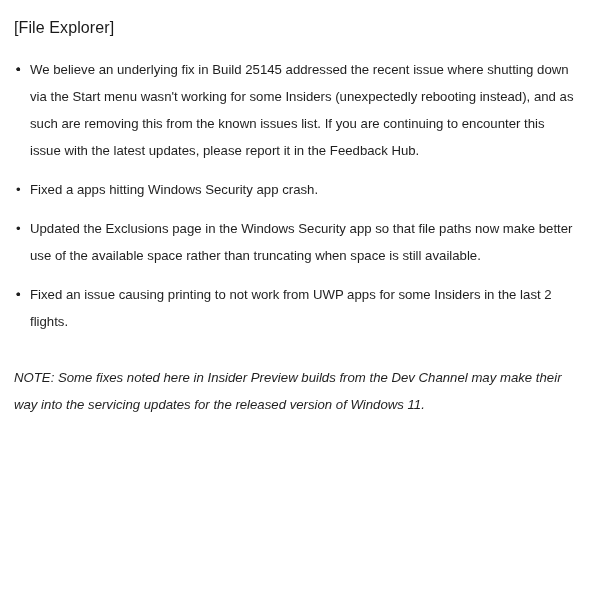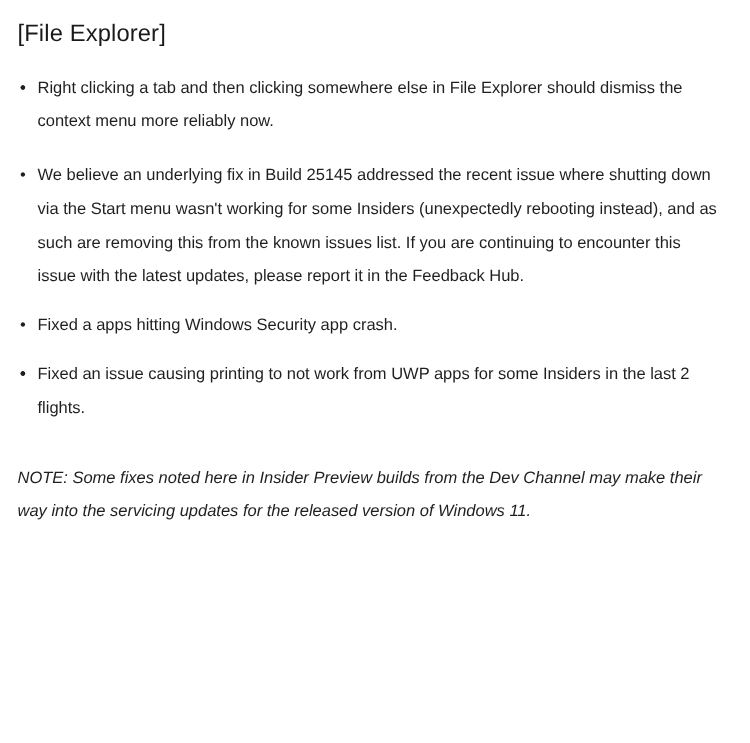--- a/index.html
+++ b/index.html
@@ -17,21 +17,21 @@
 
   .page {
     box-sizing: border-box;
     width: 600px;
     height: 594px;
     padding: 14px 26px 0 14px;
     background: #ffffff;
   }
 
   .section-heading {
-    font-size: 19px;
+    font-size: 16px;
     font-weight: 400;
     line-height: 24px;
     color: #1a1a1a;
     margin: 0;
     letter-spacing: 0.1px;
   }
 
   .section-heading.first {
     margin-top: 2px;
   }
@@ -91,36 +91,36 @@
 <div class="page">
 
   <h2 class="section-heading first">[File Explorer]</h2>
 
   <ul class="bullets first-list">
     <li class="bullet-item">
       <span class="bullet-marker">•</span>
     </li>
     <li class="bullet-item">
       <span class="bullet-marker">•</span>
-      <span>Right clicking a tab and then clicking somewhere else in File Explorer should dismiss the context menu more reliably now.</span>
     </li>
   </ul>
 
 
   <ul class="bullets other-list">
     <li class="bullet-item">
       <span class="bullet-marker">•</span>
       <span>We believe an underlying fix in Build 25145 addressed the recent issue where shutting down via the Start menu wasn't working for some Insiders (unexpectedly rebooting instead), and as such are removing this from the known issues list. If you are continuing to encounter this issue with the latest updates, please report it in the Feedback Hub.</span>
     </li>
     <li class="bullet-item">
       <span class="bullet-marker">•</span>
       <span>Fixed a apps hitting Windows Security app crash.</span>
     </li>
     <li class="bullet-item">
       <span class="bullet-marker">•</span>
+      <span>Updated the Exclusions page in the Windows Security app so that file paths now make better use of the available space rather than truncating when space is still available.</span>
     </li>
     <li class="bullet-item">
       <span class="bullet-marker">•</span>
     </li>
     <li class="bullet-item">
       <span class="bullet-marker">•</span>
       <span>Fixed an issue causing printing to not work from UWP apps for some Insiders in the last 2 flights.</span>
     </li>
   </ul>
 

